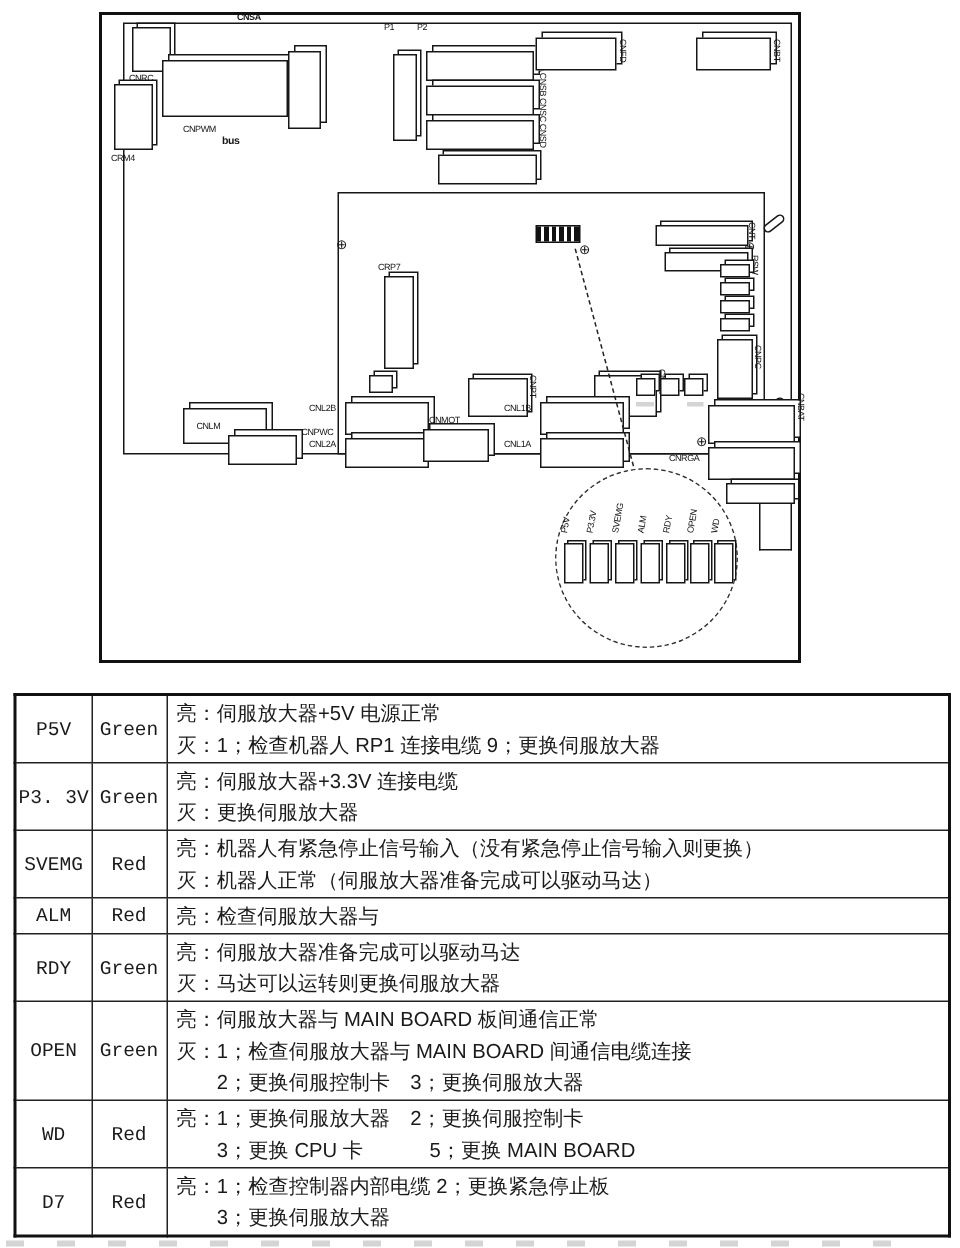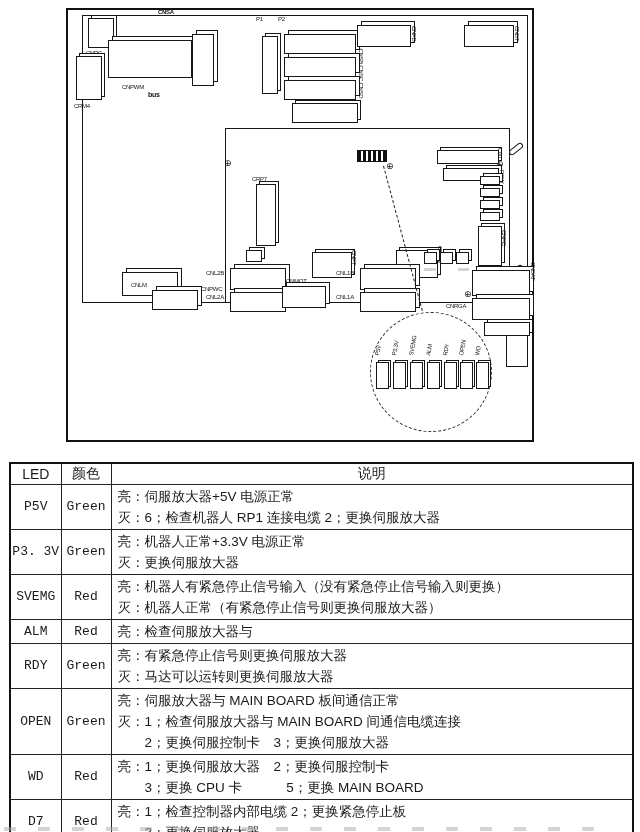--- a/index.html
+++ b/index.html
@@ -177,52 +177,47 @@
   <span class="ledlab" style="left:480px; top:350px;">WD</span>
   <div class="led" style="left:476px; top:362px;"></div>
 
   <table class="spec">
     <colgroup>
         <col class="c-led">
         <col class="c-color">
         <col class="c-desc">
       </colgroup>
     <tbody>
-        <tr class="h1">
-      <th class="cell-head">LED</th>
-      <th class="cell-head">颜色</th>
-      <th class="cell-head">说明</th>
-    </tr>
     <tr class="h2">
       <td class="cell-led">P5V</td>
       <td class="cell-color">Green</td>
       <td class="cell-desc">亮：伺服放大器+5V 电源正常
-灭：6；检查机器人 RP1 连接电缆 2；更换伺服放大器</td>
+灭：1；检查机器人 RP1 连接电缆 9；更换伺服放大器</td>
     </tr>
     <tr class="h2">
       <td class="cell-led">P3. 3V</td>
       <td class="cell-color">Green</td>
-      <td class="cell-desc">亮：机器人正常+3.3V 电源正常
+      <td class="cell-desc">亮：伺服放大器+3.3V 连接电缆
 灭：更换伺服放大器</td>
     </tr>
     <tr class="h2">
       <td class="cell-led">SVEMG</td>
       <td class="cell-color">Red</td>
       <td class="cell-desc">亮：机器人有紧急停止信号输入（没有紧急停止信号输入则更换）
-灭：机器人正常（有紧急停止信号则更换伺服放大器）</td>
+灭：机器人正常（伺服放大器准备完成可以驱动马达）</td>
     </tr>
     <tr class="h1">
       <td class="cell-led">ALM</td>
       <td class="cell-color">Red</td>
       <td class="cell-desc">亮：检查伺服放大器与</td>
     </tr>
     <tr class="h2">
       <td class="cell-led">RDY</td>
       <td class="cell-color">Green</td>
-      <td class="cell-desc">亮：有紧急停止信号则更换伺服放大器
+      <td class="cell-desc">亮：伺服放大器准备完成可以驱动马达
 灭：马达可以运转则更换伺服放大器</td>
     </tr>
     <tr class="h3">
       <td class="cell-led">OPEN</td>
       <td class="cell-color">Green</td>
       <td class="cell-desc">亮：伺服放大器与 MAIN BOARD 板间通信正常
 灭：1；检查伺服放大器与 MAIN BOARD 间通信电缆连接
 　　2；更换伺服控制卡　3；更换伺服放大器</td>
     </tr>
     <tr class="h2">

